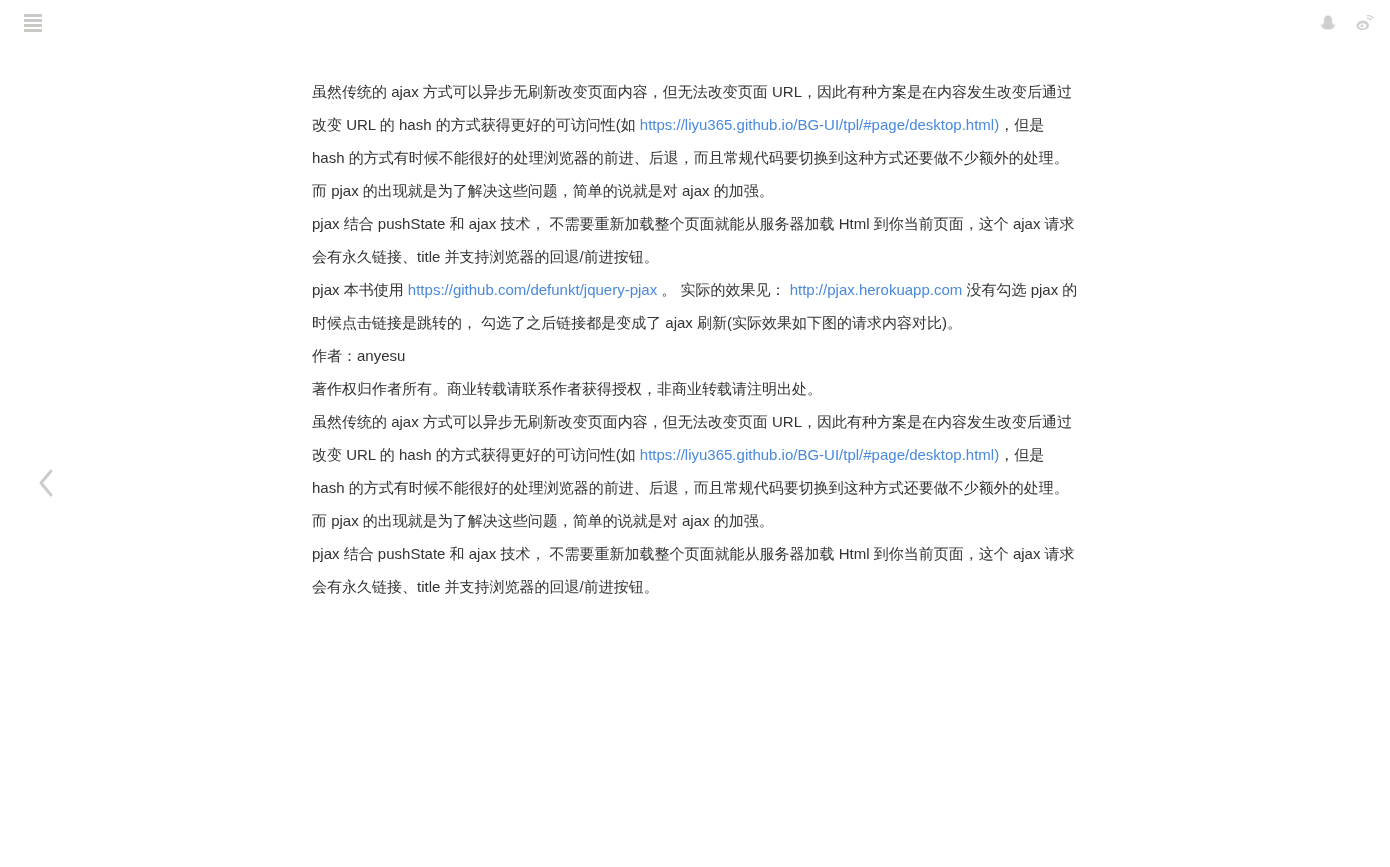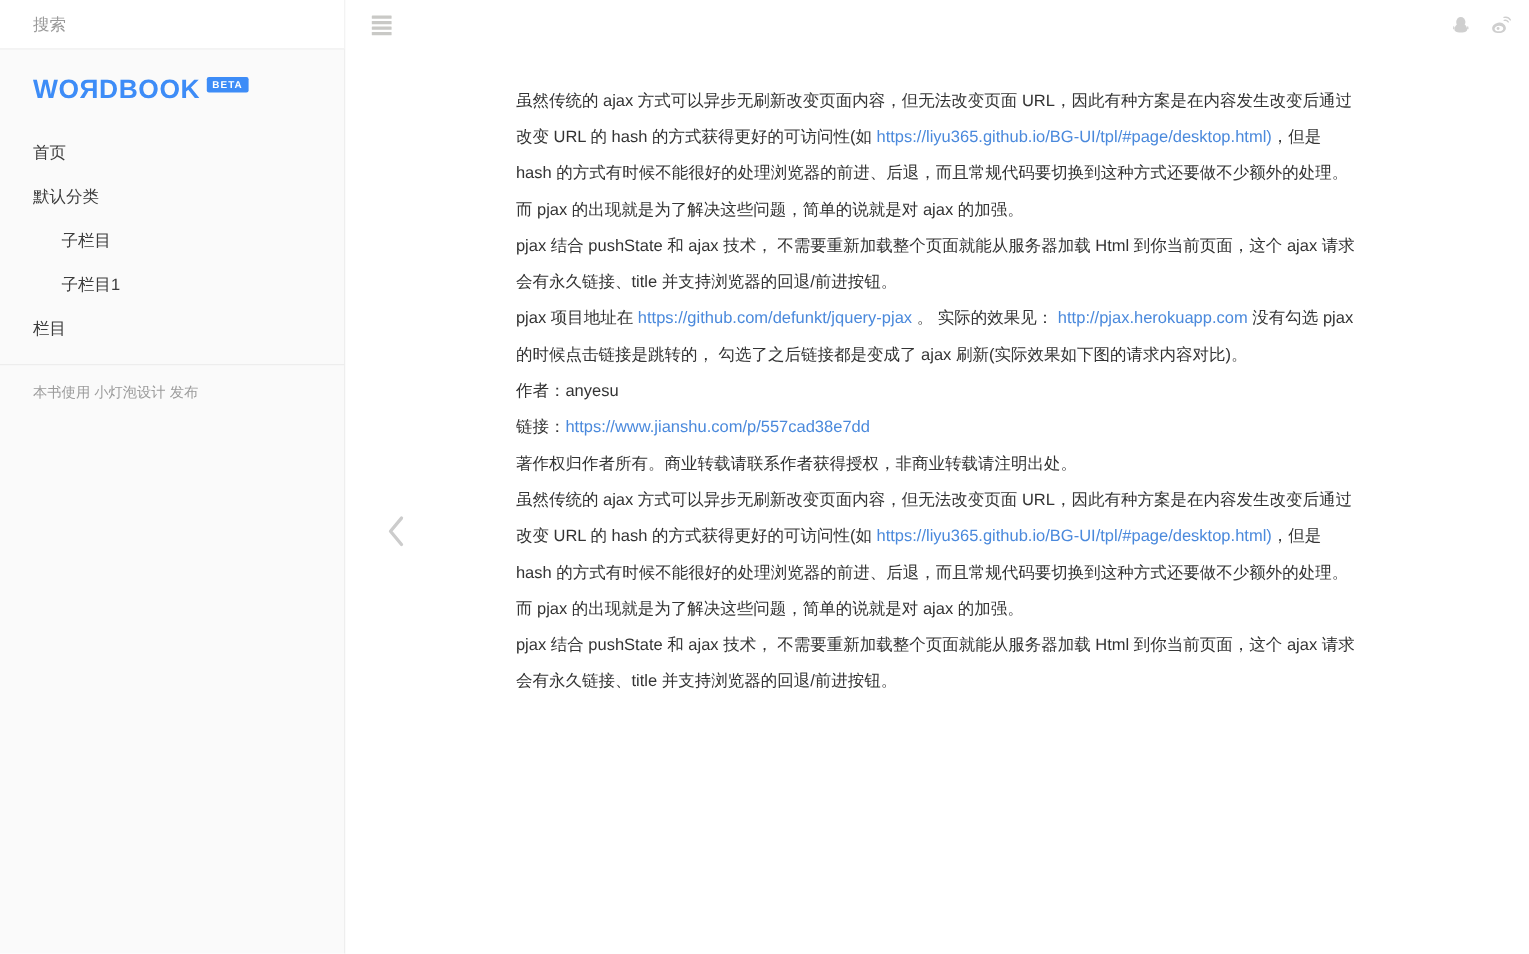--- a/index.html
+++ b/index.html
@@ -107,42 +107,20 @@
   }
   .article-body a {
     color: #4a89dc; text-decoration: none;
   }
 </style>
 </head>
 <body>
 
 <div class="app">
 
-  <aside class="sidebar">
-    <div class="search-row">
-      <input type="text" placeholder="搜索" style="">
-    </div>
-
-    <div class="logo-row">
-      <span class="logo-text">WOЯDBOOK</span>
-      <span class="beta-badge">BETA</span>
-    </div>
-
-    <nav class="nav">
-        <div class="nav-item">首页</div>
-        <div class="nav-item">默认分类</div>
-        <div class="nav-item indent">子栏目</div>
-        <div class="nav-item indent">子栏目1</div>
-        <div class="nav-item">栏目</div>
-      </nav>
-
-    <hr class="sidebar-divider">
-
-    <div class="sidebar-footer">本书使用 小灯泡设计 发布</div>
-  </aside>
 
   <main class="main">
 
     <div class="topbar">
       <div class="menu-btn">
         <div class="bar"></div>
           <div class="bar"></div>
           <div class="bar"></div>
           <div class="bar"></div>
       </div>
@@ -166,23 +144,22 @@
     <div class="prev-arrow">
       <svg width="16" height="30" viewBox="0 0 16 30">
         <polyline points="13,3 3,15 13,27" stroke="#ccc" stroke-width="3" fill="none" stroke-linecap="round" stroke-linejoin="round"></polyline>
       </svg>
     </div>
 
     <article class="article">
       <div class="article-body">
           <p><span>虽然传统的 ajax 方式可以异步无刷新改变页面内容，但无法改变页面 URL，因此有种方案是在内容发生改变后通过改变 URL 的 hash 的方式获得更好的可访问性(如 </span><a href="#">https://liyu365.github.io/BG-UI/tpl/#page/desktop.html)</a><span>，但是 hash 的方式有时候不能很好的处理浏览器的前进、后退，而且常规代码要切换到这种方式还要做不少额外的处理。而 pjax 的出现就是为了解决这些问题，简单的说就是对 ajax 的加强。</span></p>
           <p><span>pjax 结合 pushState 和 ajax 技术， 不需要重新加载整个页面就能从服务器加载 Html 到你当前页面，这个 ajax 请求会有永久链接、title 并支持浏览器的回退/前进按钮。</span></p>
-          <p><span>pjax 项目地址在 </span><a href="#">https://github.com/defunkt/jquery-pjax</a><span> 。 实际的效果见： </span><a href="#">http://pjax.herokuapp.com</a><span> 没有勾选 pjax 的时候点击链接是跳转的， 勾选了之后链接都是变成了 ajax 刷新(实际效果如下图的请求内容对比)。</span></p>
+          <p><span>pjax 本书使用 </span><a href="#">https://github.com/defunkt/jquery-pjax</a><span> 。 实际的效果见： </span><a href="#">http://pjax.herokuapp.com</a><span> 没有勾选 pjax 的时候点击链接是跳转的， 勾选了之后链接都是变成了 ajax 刷新(实际效果如下图的请求内容对比)。</span></p>
           <p><span>作者：anyesu</span></p>
-          <p><span>链接：</span><a href="#">https://www.jianshu.com/p/557cad38e7dd</a></p>
           <p><span>著作权归作者所有。商业转载请联系作者获得授权，非商业转载请注明出处。</span></p>
           <p><span>虽然传统的 ajax 方式可以异步无刷新改变页面内容，但无法改变页面 URL，因此有种方案是在内容发生改变后通过改变 URL 的 hash 的方式获得更好的可访问性(如 </span><a href="#">https://liyu365.github.io/BG-UI/tpl/#page/desktop.html)</a><span>，但是 hash 的方式有时候不能很好的处理浏览器的前进、后退，而且常规代码要切换到这种方式还要做不少额外的处理。而 pjax 的出现就是为了解决这些问题，简单的说就是对 ajax 的加强。</span></p>
           <p><span>pjax 结合 pushState 和 ajax 技术， 不需要重新加载整个页面就能从服务器加载 Html 到你当前页面，这个 ajax 请求会有永久链接、title 并支持浏览器的回退/前进按钮。</span></p>
         </div>
     </article>
 
   </main>
 </div>
 
 </body></html>

